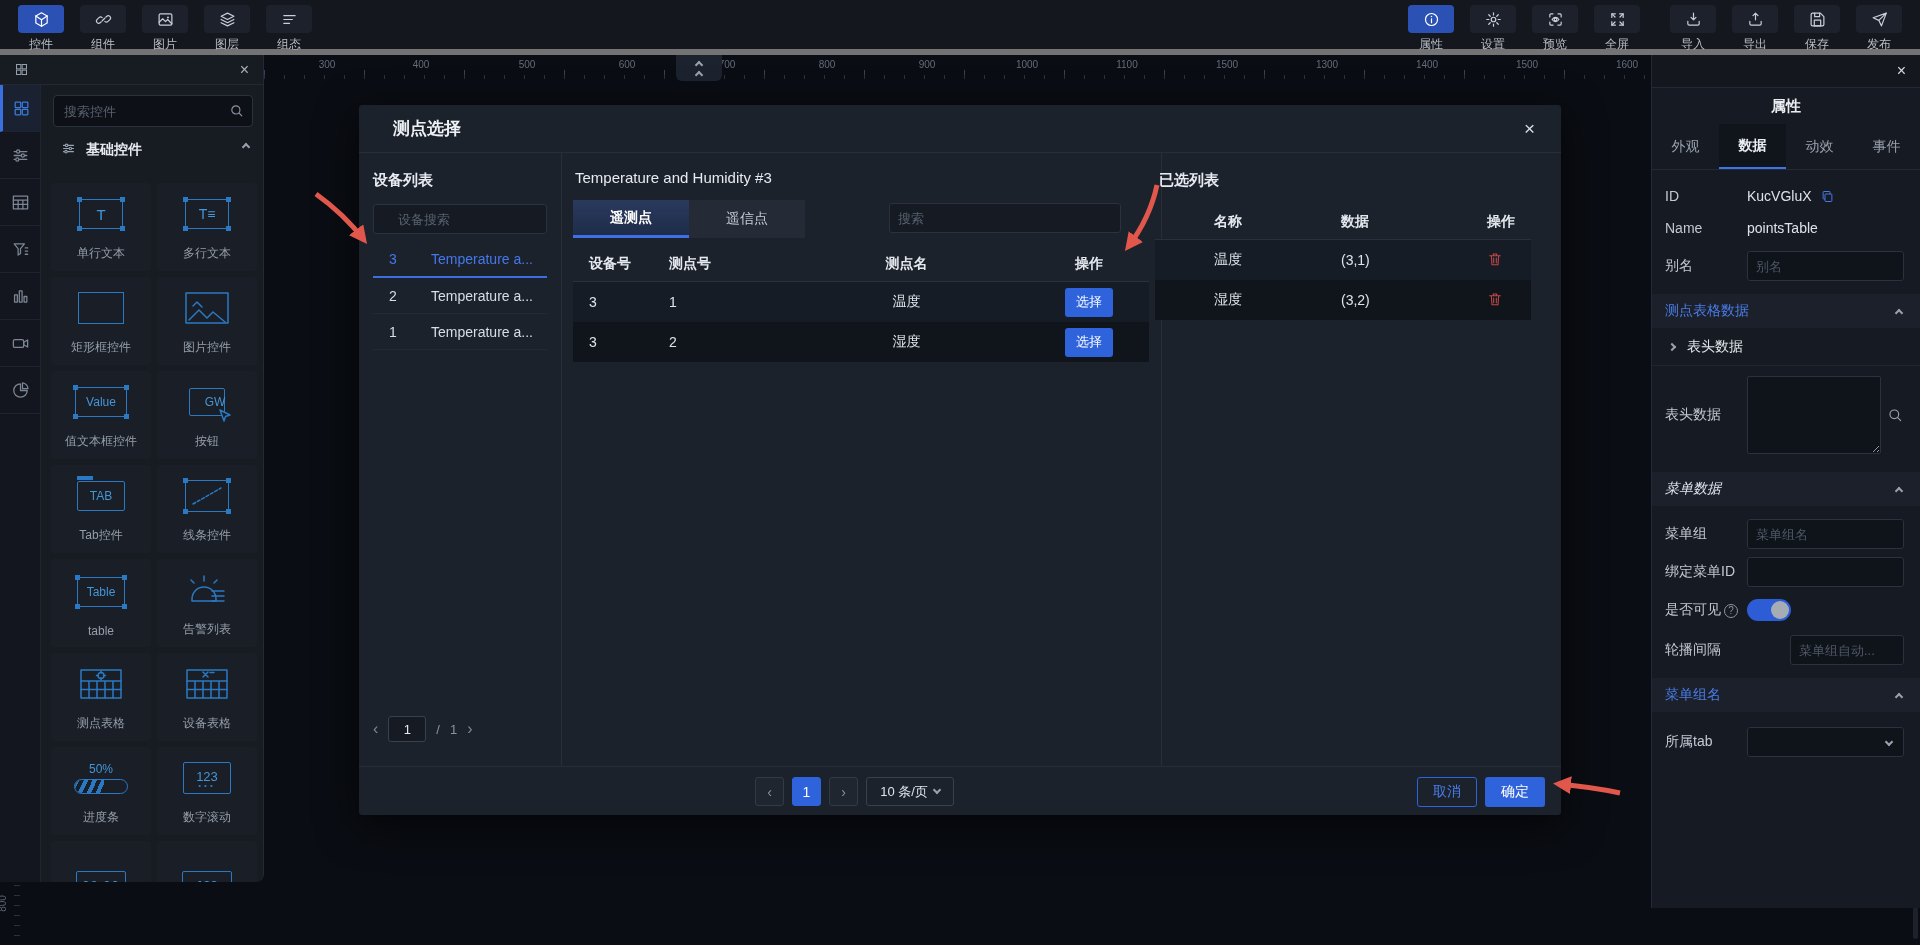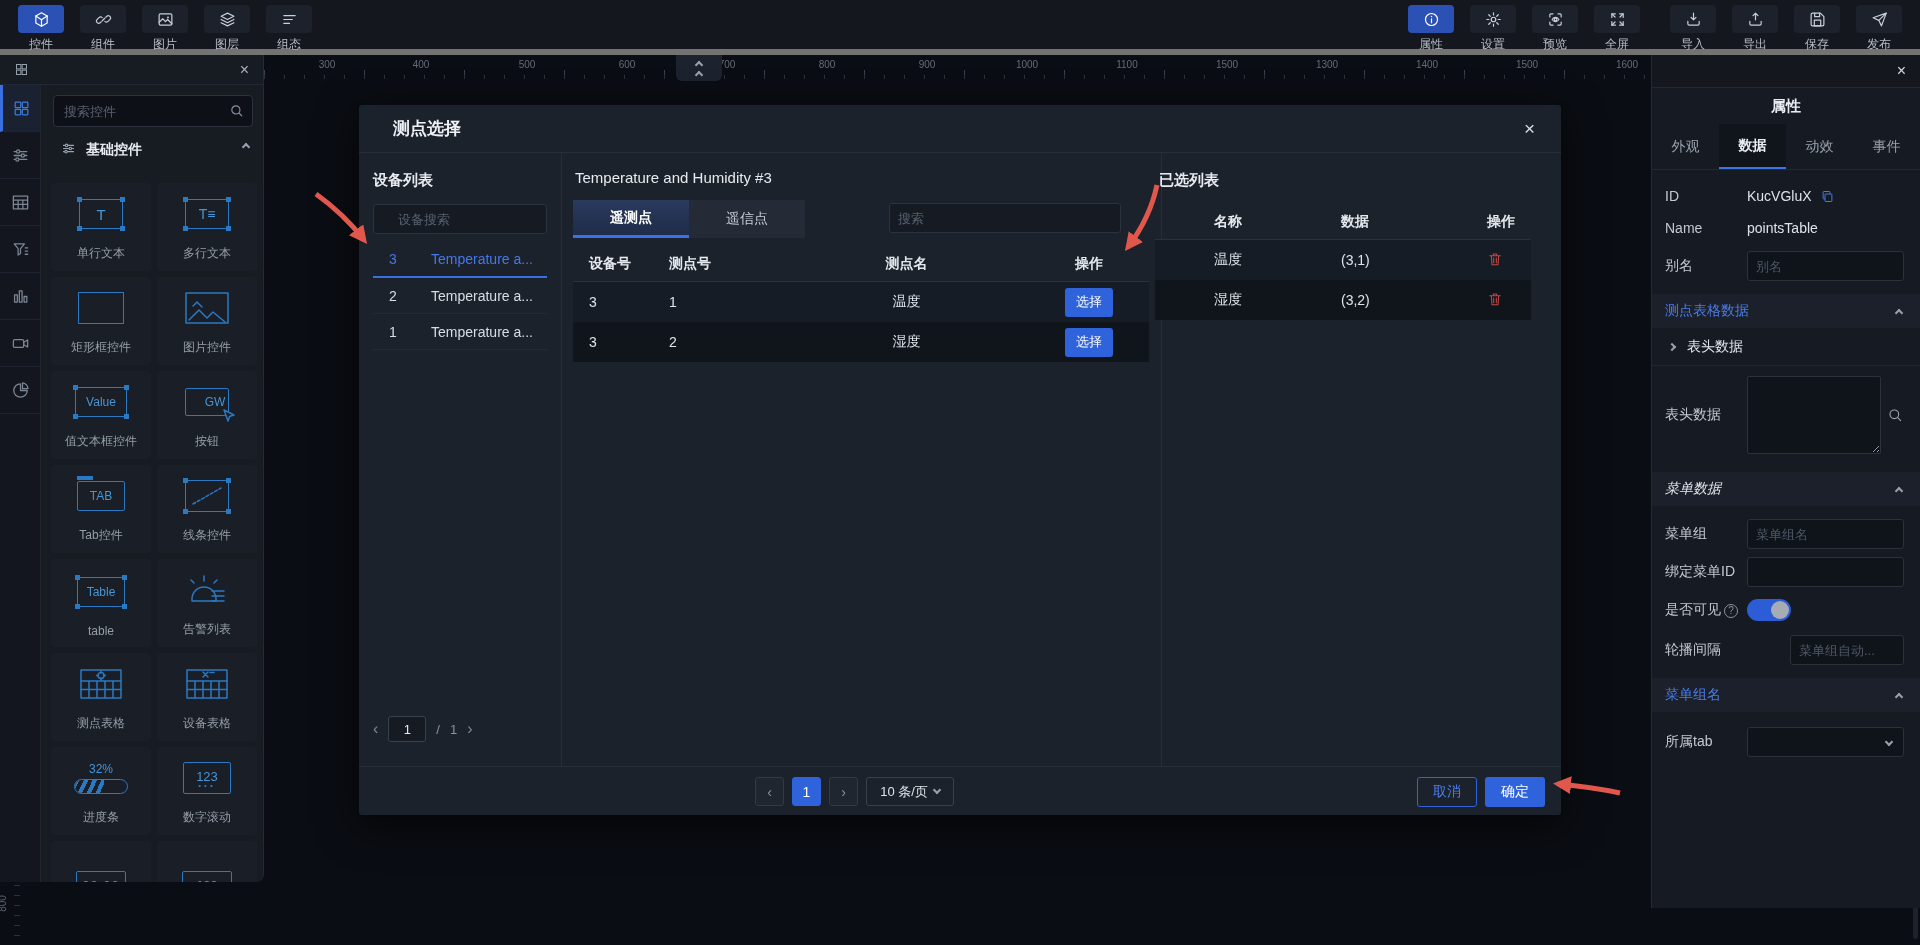--- a/index.html
+++ b/index.html
@@ -516,21 +516,21 @@
             <div class="wicon">
                 <div class="wframe" style="width:52px;height:30px;font-size:12px;">
                   <span class="wf2"></span>
                   <span>Value</span>
                 </div>
               </div>
             <span class="wlabel">值文本框控件</span>
           </div>
           <div class="wtile">
             <div class="wicon">
-                <div class="wbtn" style="width:44px;height:28px;padding-left:16px;">
+                <div class="wbtn" style="width:36px;height:28px;padding-left:16px;">
                   <span>GW</span>
               <svg class="wcursor" width="14" height="14" viewBox="0 0 14 14">
                     <path d="M2 1l10 5-4.5 1.5L6 12z" fill="#191e27"></path>
                   </svg>
             </div>
               </div>
             <span class="wlabel">按钮</span>
           </div>
           <div class="wtile">
             <div class="wicon">
@@ -588,21 +588,21 @@
                   <rect x="1" y="1" width="40" height="28"></rect>
                   <path d="M1 12h40M9 12v17M17 12v17M25 12v17M33 12v17M1 20.5h40"></path>
                   <path d="M17 8l5-5M22 8l-5-5M24 3.5h4"></path>
                 </svg>
               </div>
             <span class="wlabel">设备表格</span>
           </div>
           <div class="wtile">
             <div class="wicon">
                 <div class="prog-wrap">
-              <span>32%</span>
+              <span>50%</span>
               <div class="prog-bar">
                     <div class="prog-fill"></div>
                   </div>
             </div>
               </div>
             <span class="wlabel">进度条</span>
           </div>
           <div class="wtile">
             <div class="wicon">
                 <div class="wbtn" style="width:48px;height:32px;flex-direction:column;font-size:13px;">

